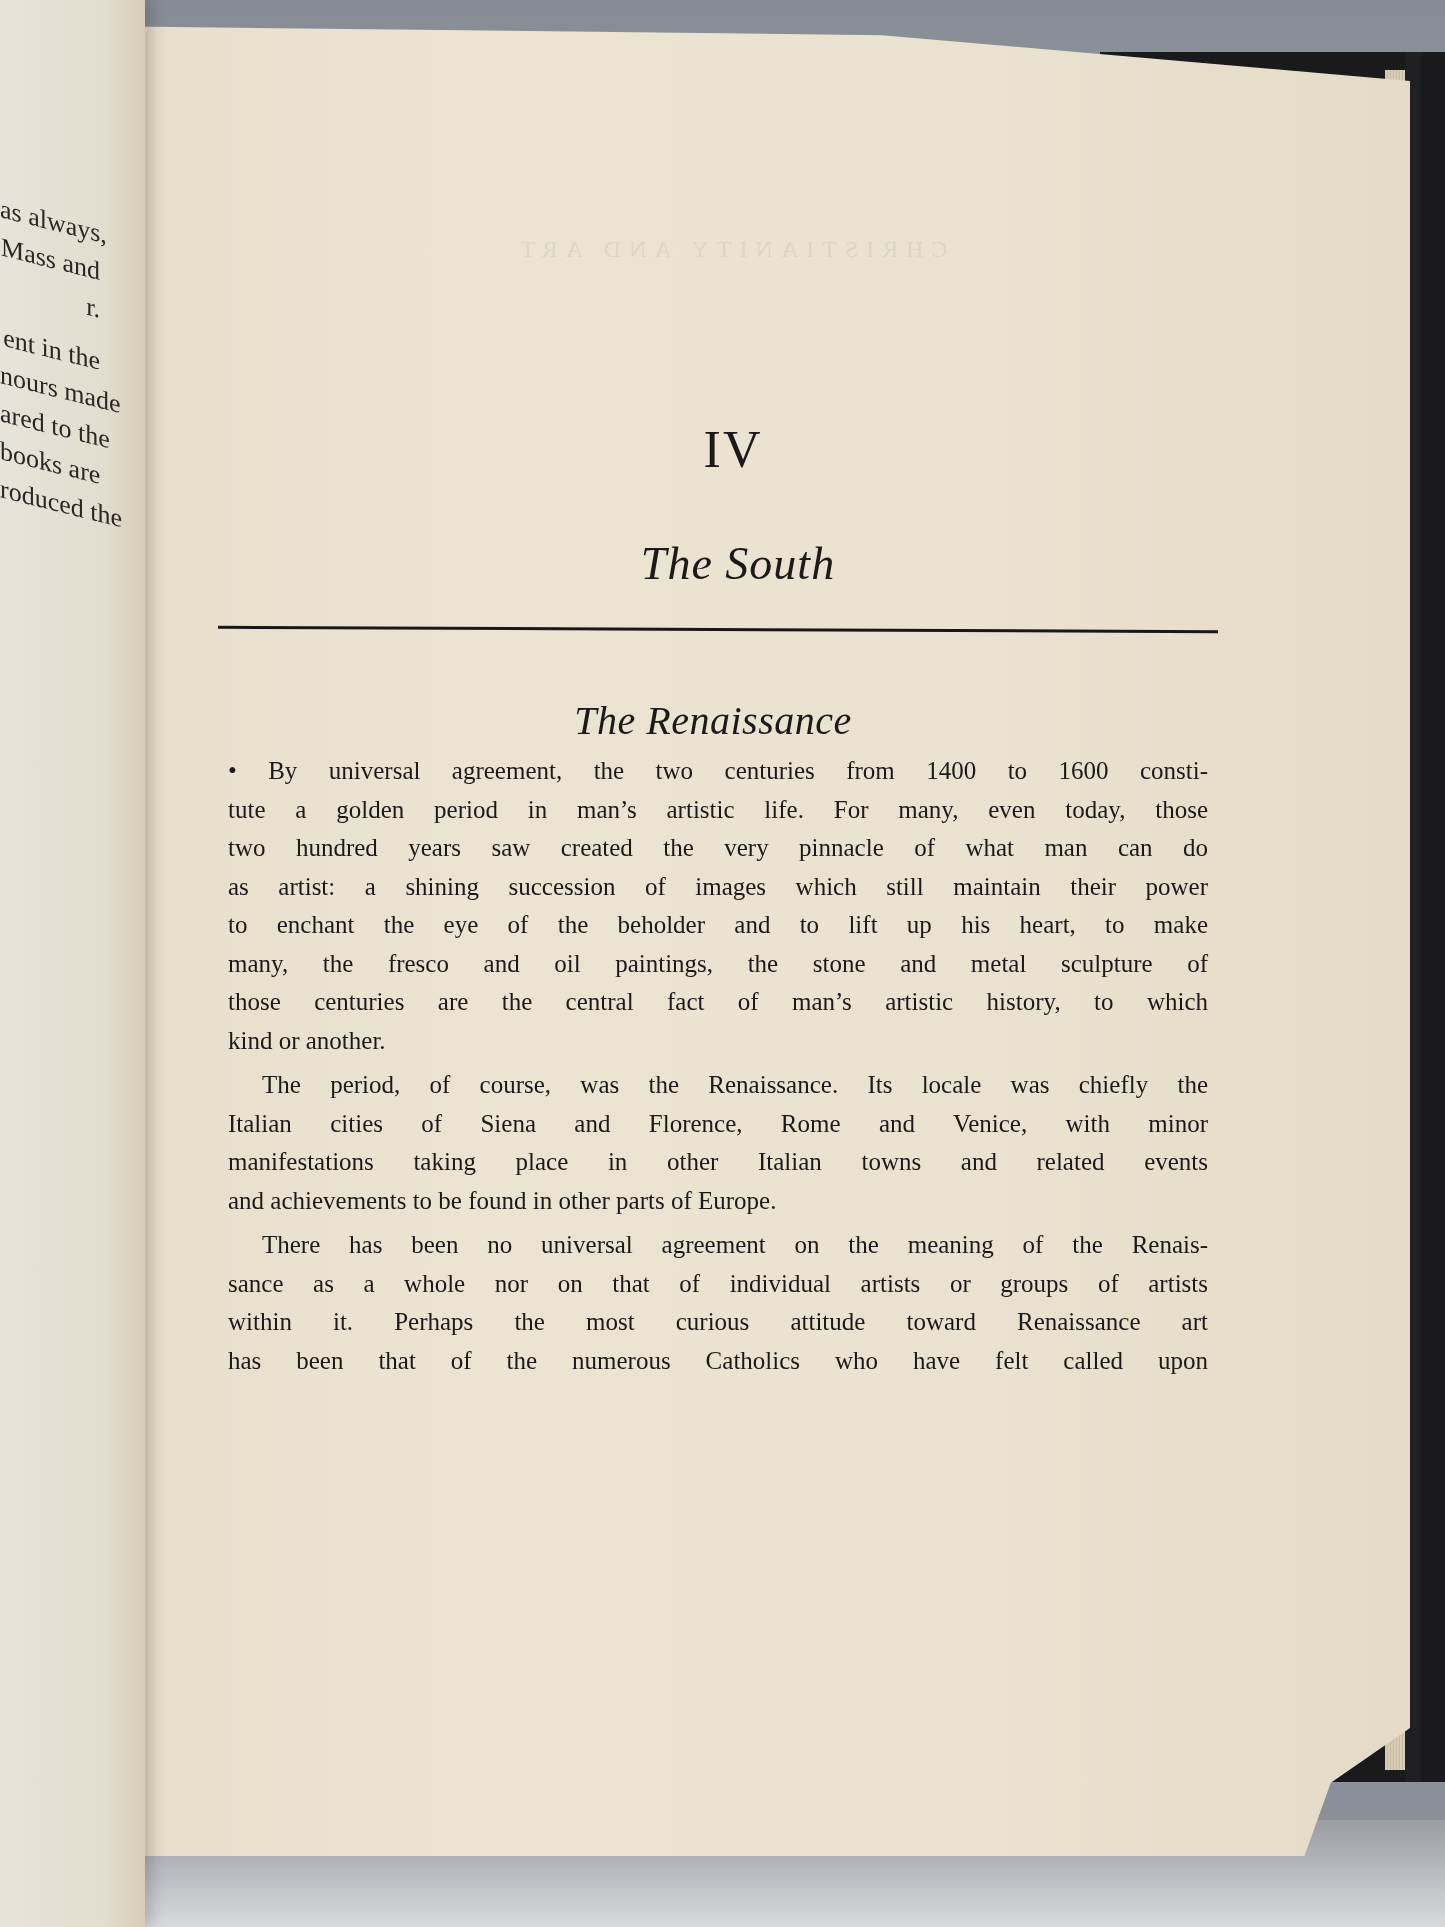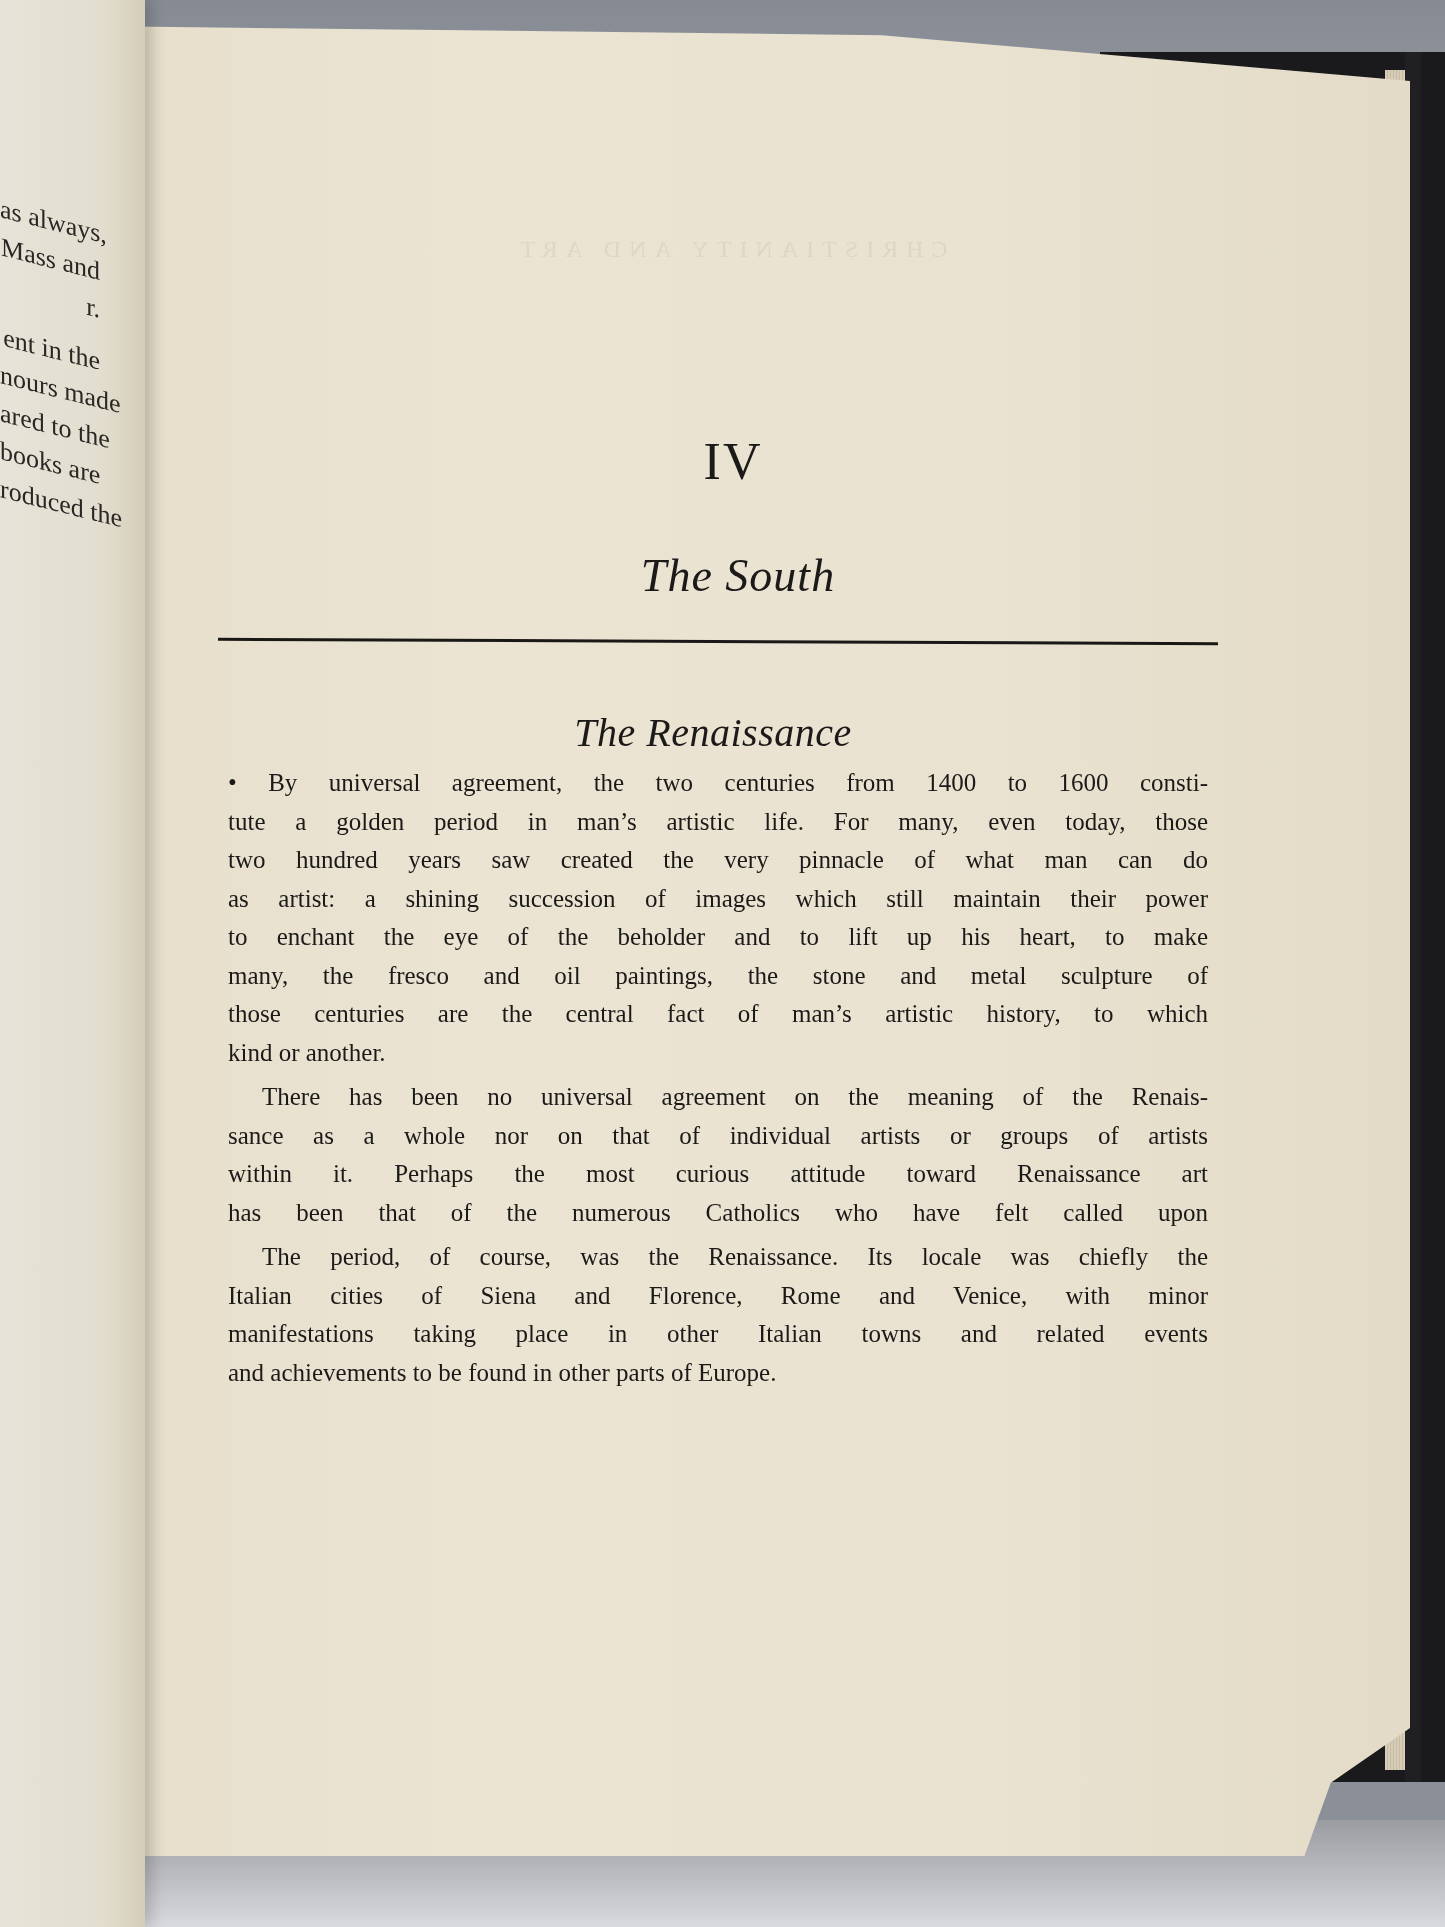--- a/index.html
+++ b/index.html
@@ -49,21 +49,21 @@
   .bleed {
     position:absolute; left:230px; top:230px; width:1000px;
     color:rgba(60,55,50,0.07); font-size:27px; line-height:38px;
     transform:scaleX(-1); pointer-events:none;
   }
   .text-block {
     position:absolute; left:228px; top:420px; width:980px;
     color:#1c1a19;
   }
   .chapter-number {
-    text-align:center; font-size:52px; letter-spacing:2px; margin:12px;
+    text-align:center; font-size:52px; letter-spacing:2px; margin:0;
     padding-left:30px;
   }
   .chapter-title {
     text-align:center; font-style:italic; font-size:46px; margin:58px 0 11px 0;
     letter-spacing:1px; padding-left:40px;
   }
   .chapter-rule {
     margin:38px 0 0 -10px; width:1000px; height:3px; background:#1a1816;
     transform:rotate(0.25deg);
   }
@@ -105,31 +105,31 @@
     <span class="line">tute a golden period in man’s artistic life. For many, even today, those</span>
     <span class="line">two hundred years saw created the very pinnacle of what man can do</span>
     <span class="line">as artist: a shining succession of images which still maintain their power</span>
     <span class="line">to enchant the eye of the beholder and to lift up his heart, to make</span>
     <span class="line">many, the fresco and oil paintings, the stone and metal sculpture of</span>
     <span class="line">those centuries are the central fact of man’s artistic history, to which</span>
     <span class="line last">kind or another.</span>
   </div>
 
   <div class="paragraph indent">
+    <span class="line">The period, of course, was the Renaissance. Its locale was chiefly the</span>
+    <span class="line">Italian cities of Siena and Florence, Rome and Venice, with minor</span>
+    <span class="line">manifestations taking place in other Italian towns and related events</span>
+    <span class="line last">and achievements to be found in other parts of Europe.</span>
+  </div>
+
+  <div class="paragraph indent">
     <span class="line">There has been no universal agreement on the meaning of the Renais-</span>
     <span class="line">sance as a whole nor on that of individual artists or groups of artists</span>
     <span class="line">within it. Perhaps the most curious attitude toward Renaissance art</span>
     <span class="line">has been that of the numerous Catholics who have felt called upon</span>
-  </div>
-
-  <div class="paragraph indent">
-    <span class="line">The period, of course, was the Renaissance. Its locale was chiefly the</span>
-    <span class="line">Italian cities of Siena and Florence, Rome and Venice, with minor</span>
-    <span class="line">manifestations taking place in other Italian towns and related events</span>
-    <span class="line last">and achievements to be found in other parts of Europe.</span>
   </div>
 
 </div>
 
 <div class="left-page">
   <div class="left-fragments">
     <div>as always,</div>
     <div>Mass and</div>
     <div>r.</div>
     <div class="gap"></div>

